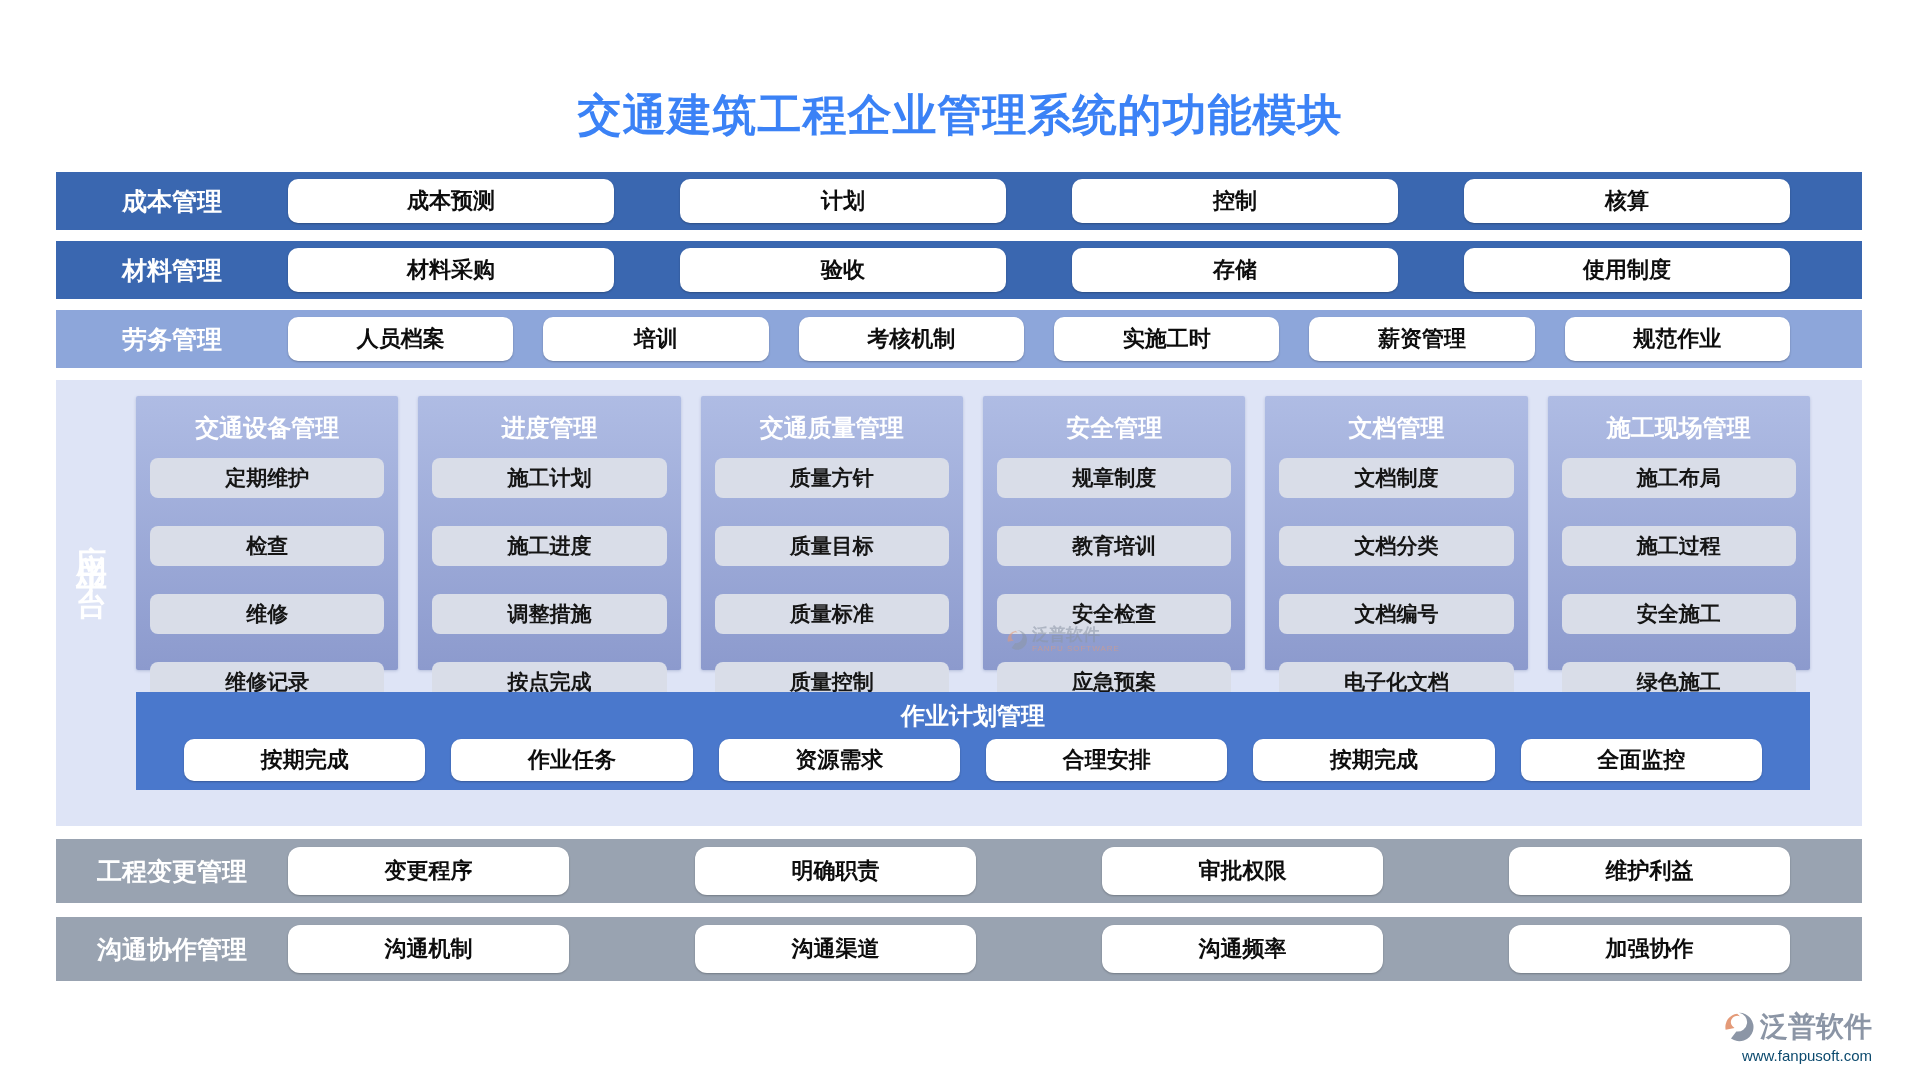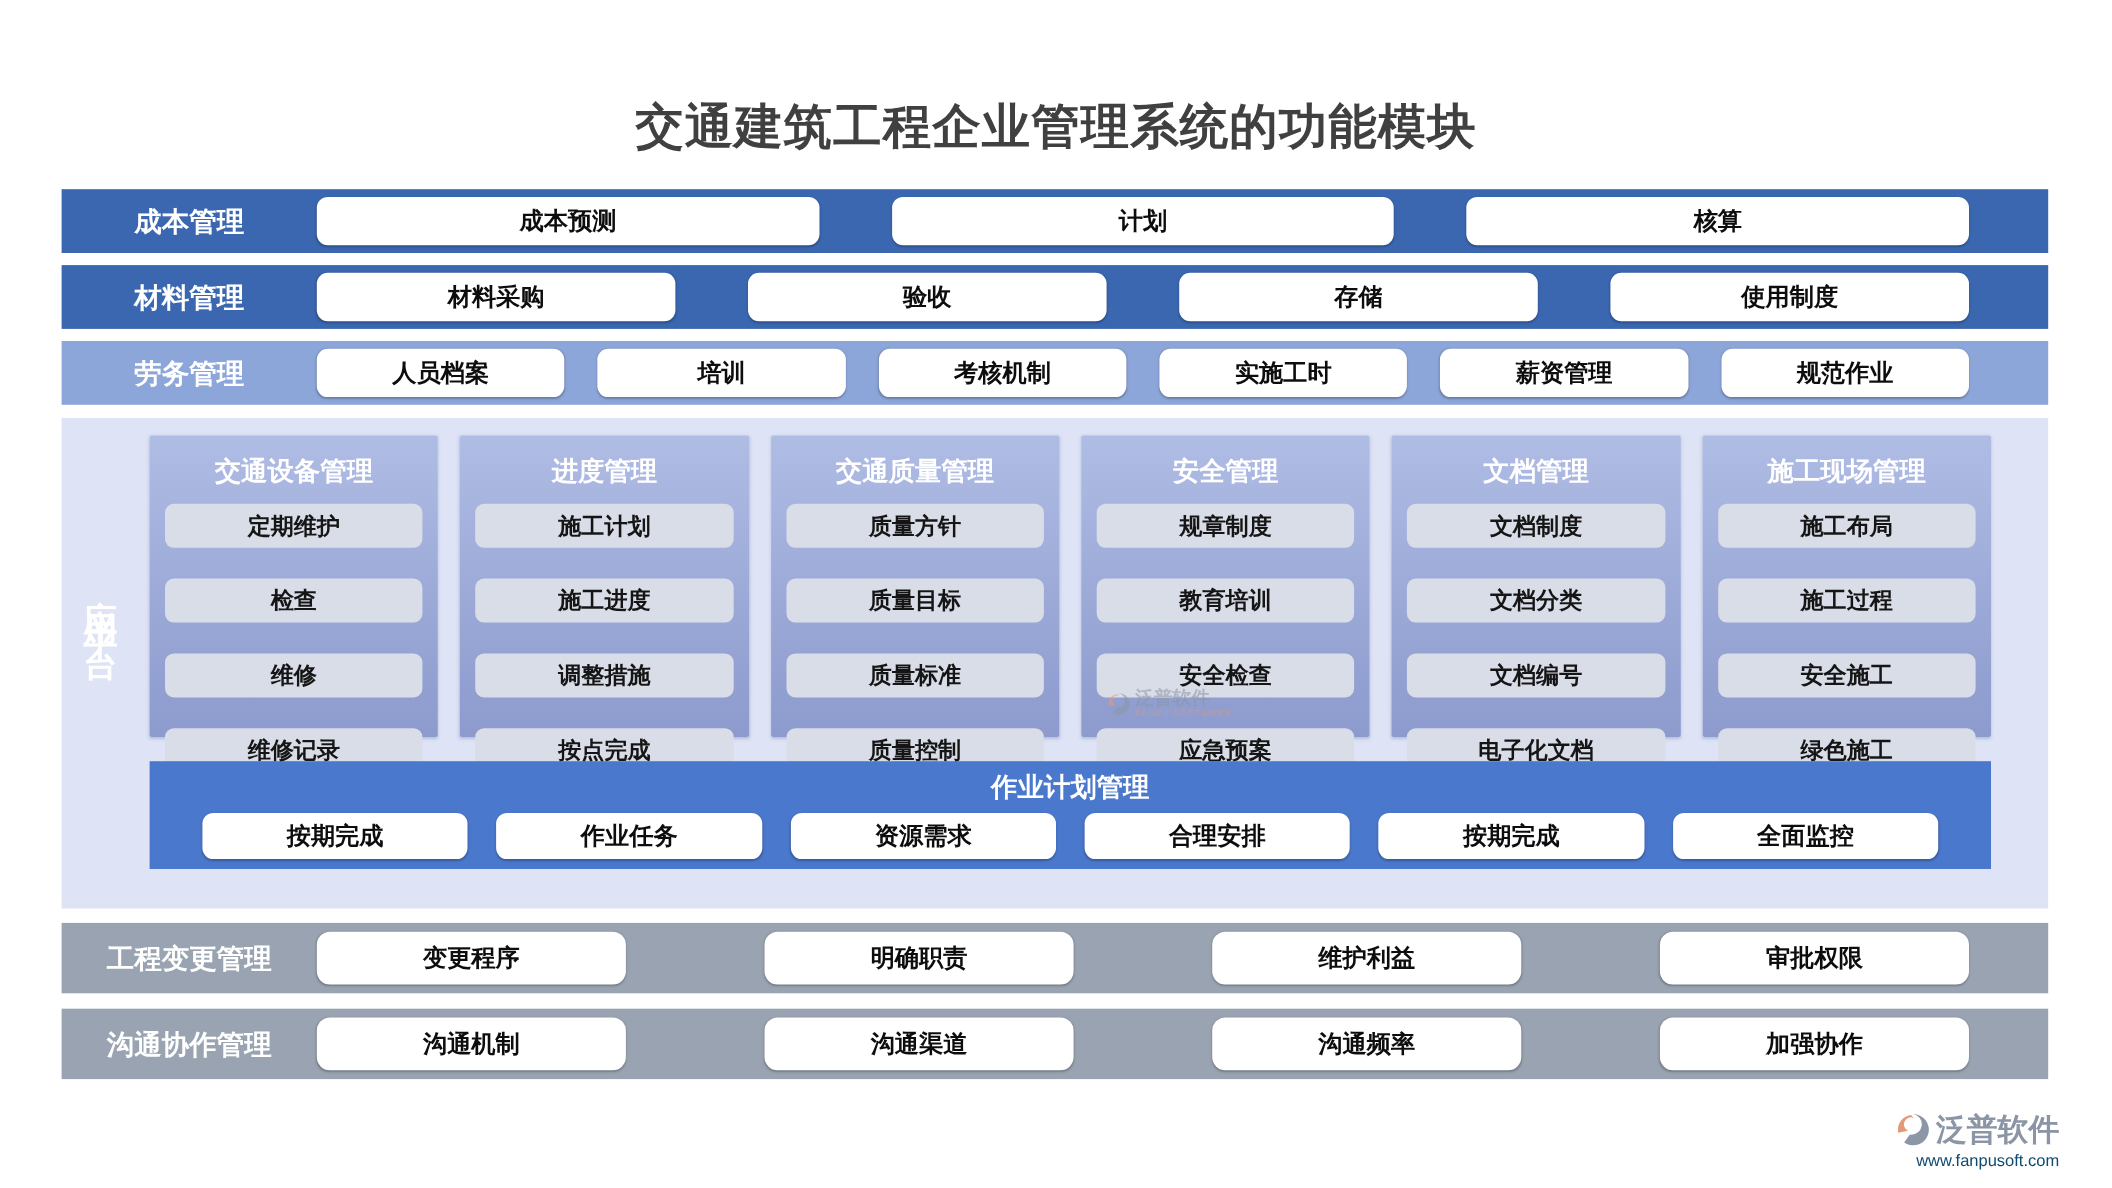--- a/index.html
+++ b/index.html
@@ -1,19 +1,19 @@
 <!DOCTYPE html>
 <html><head>
 <meta charset="utf-8">
 <style>
   html,body{margin:0;padding:0;background:#ffffff;}
   .page{position:relative;width:1920px;height:1080px;background:#ffffff;overflow:hidden;
         font-family:"Liberation Sans","DejaVu Sans",sans-serif;}
   .title{position:absolute;top:86px;left:0;width:100%;text-align:center;
-         font-size:44px;font-weight:700;color:#404040;letter-spacing:1px;}
+         font-size:44px;font-weight:700;color:#3b82f6;letter-spacing:1px;}
 
   
   .rows{position:absolute;left:56px;right:58px;}
   #top-rows{top:172px;}
   #bottom-rows{top:839px;}
   .band{display:flex;align-items:center;height:58px;margin-bottom:11px;}
   .band:last-child{margin-bottom:0;}
   .band-label{flex:0 0 232px;text-align:center;color:#ffffff;
               font-size:25px;font-weight:700;}
   .band-items{flex:1;display:flex;align-items:center;padding-right:72px;border-radius:22px;}
@@ -74,20 +74,21 @@
 <div class="page">
 
   <div class="title">交通建筑工程企业管理系统的功能模块</div>
 
   <div class="rows" id="top-rows">
       <div class="band theme-dark">
         <div class="band-label">成本管理</div>
         <div class="band-items">
           <div class="pill">成本预测</div>
           <div class="pill">计划</div>
+          <div class="pill">控制</div>
           <div class="pill">核算</div>
         </div>
       </div>
       <div class="band theme-dark">
         <div class="band-label">材料管理</div>
         <div class="band-items">
           <div class="pill">材料采购</div>
           <div class="pill">验收</div>
           <div class="pill">存储</div>
           <div class="pill">使用制度</div>
@@ -186,22 +187,22 @@
       </div>
     </div>
   </div>
 
   <div class="rows" id="bottom-rows">
       <div class="band theme-gray">
         <div class="band-label">工程变更管理</div>
         <div class="band-items">
           <div class="pill">变更程序</div>
           <div class="pill">明确职责</div>
+          <div class="pill">审批权限</div>
           <div class="pill">维护利益</div>
-          <div class="pill">审批权限</div>
         </div>
       </div>
       <div class="band theme-gray">
         <div class="band-label">沟通协作管理</div>
         <div class="band-items">
           <div class="pill">沟通机制</div>
           <div class="pill">沟通渠道</div>
           <div class="pill">沟通频率</div>
           <div class="pill">加强协作</div>
         </div>

